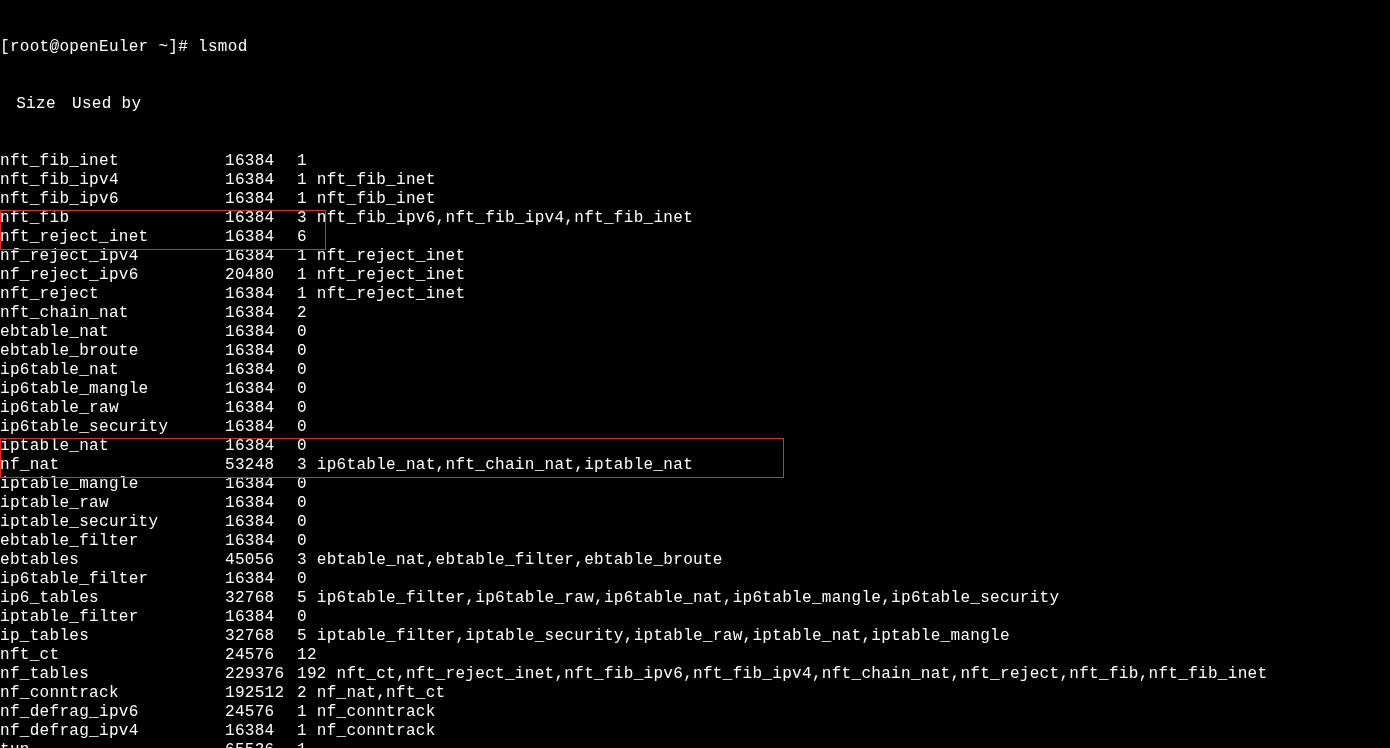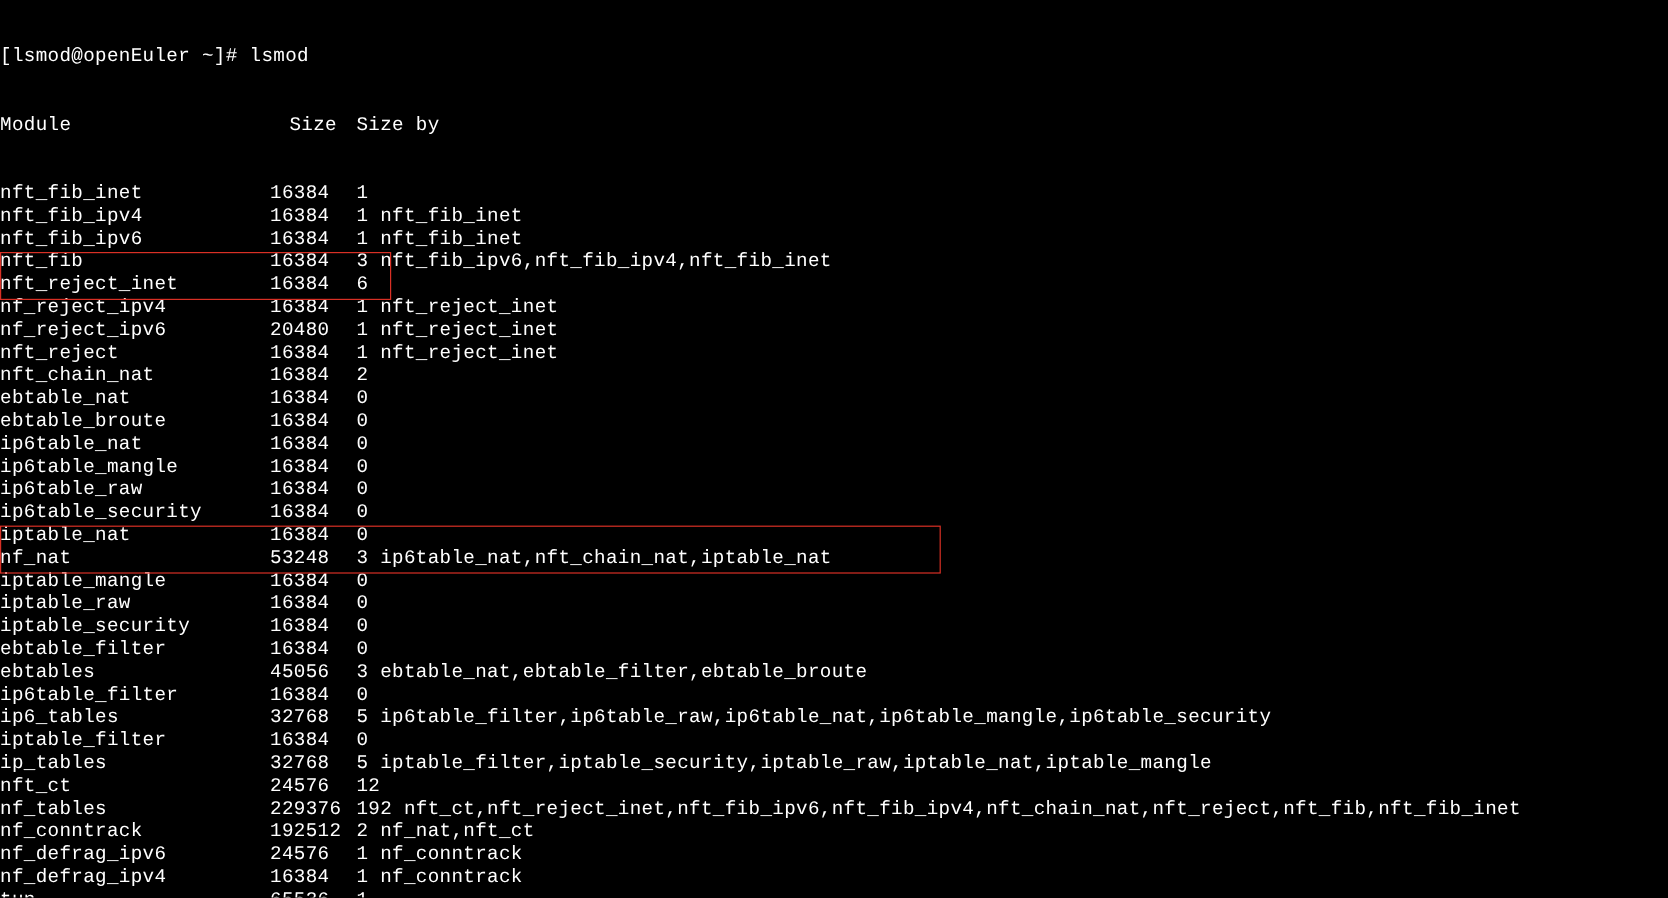--- a/index.html
+++ b/index.html
@@ -62,21 +62,21 @@
       left: 0px;
       top: 438px;
       width: 784px;
       height: 40px;
     }
   </style>
 </head>
 <body>
 
 <div class="terminal">
-  <div class="prompt-line">[lsmod@openEuler ~]# lsmod</div>
+  <div class="prompt-line">[root@openEuler ~]# lsmod</div>
   <div class="line header-line">
-    <span class="col-module">Module</span><span class="col-size" style="text-align:center;width:72px;">Size</span><span>Size by</span>
+    <span class="col-size" style="text-align:center;width:72px;">Size</span><span>Used by</span>
   </div>
   <div id="rows"><div class="line"><span class="col-module">nft_fib_inet</span><span class="col-size">16384</span><span class="col-used">1</span></div><div class="line"><span class="col-module">nft_fib_ipv4</span><span class="col-size">16384</span><span class="col-used">1 nft_fib_inet</span></div><div class="line"><span class="col-module">nft_fib_ipv6</span><span class="col-size">16384</span><span class="col-used">1 nft_fib_inet</span></div><div class="line"><span class="col-module">nft_fib</span><span class="col-size">16384</span><span class="col-used">3 nft_fib_ipv6,nft_fib_ipv4,nft_fib_inet</span></div><div class="line"><span class="col-module">nft_reject_inet</span><span class="col-size">16384</span><span class="col-used">6</span></div><div class="line"><span class="col-module">nf_reject_ipv4</span><span class="col-size">16384</span><span class="col-used">1 nft_reject_inet</span></div><div class="line"><span class="col-module">nf_reject_ipv6</span><span class="col-size">20480</span><span class="col-used">1 nft_reject_inet</span></div><div class="line"><span class="col-module">nft_reject</span><span class="col-size">16384</span><span class="col-used">1 nft_reject_inet</span></div><div class="line"><span class="col-module">nft_chain_nat</span><span class="col-size">16384</span><span class="col-used">2</span></div><div class="line"><span class="col-module">ebtable_nat</span><span class="col-size">16384</span><span class="col-used">0</span></div><div class="line"><span class="col-module">ebtable_broute</span><span class="col-size">16384</span><span class="col-used">0</span></div><div class="line"><span class="col-module">ip6table_nat</span><span class="col-size">16384</span><span class="col-used">0</span></div><div class="line"><span class="col-module">ip6table_mangle</span><span class="col-size">16384</span><span class="col-used">0</span></div><div class="line"><span class="col-module">ip6table_raw</span><span class="col-size">16384</span><span class="col-used">0</span></div><div class="line"><span class="col-module">ip6table_security</span><span class="col-size">16384</span><span class="col-used">0</span></div><div class="line"><span class="col-module">iptable_nat</span><span class="col-size">16384</span><span class="col-used">0</span></div><div class="line"><span class="col-module">nf_nat</span><span class="col-size">53248</span><span class="col-used">3 ip6table_nat,nft_chain_nat,iptable_nat</span></div><div class="line"><span class="col-module">iptable_mangle</span><span class="col-size">16384</span><span class="col-used">0</span></div><div class="line"><span class="col-module">iptable_raw</span><span class="col-size">16384</span><span class="col-used">0</span></div><div class="line"><span class="col-module">iptable_security</span><span class="col-size">16384</span><span class="col-used">0</span></div><div class="line"><span class="col-module">ebtable_filter</span><span class="col-size">16384</span><span class="col-used">0</span></div><div class="line"><span class="col-module">ebtables</span><span class="col-size">45056</span><span class="col-used">3 ebtable_nat,ebtable_filter,ebtable_broute</span></div><div class="line"><span class="col-module">ip6table_filter</span><span class="col-size">16384</span><span class="col-used">0</span></div><div class="line"><span class="col-module">ip6_tables</span><span class="col-size">32768</span><span class="col-used">5 ip6table_filter,ip6table_raw,ip6table_nat,ip6table_mangle,ip6table_security</span></div><div class="line"><span class="col-module">iptable_filter</span><span class="col-size">16384</span><span class="col-used">0</span></div><div class="line"><span class="col-module">ip_tables</span><span class="col-size">32768</span><span class="col-used">5 iptable_filter,iptable_security,iptable_raw,iptable_nat,iptable_mangle</span></div><div class="line"><span class="col-module">nft_ct</span><span class="col-size">24576</span><span class="col-used">12</span></div><div class="line"><span class="col-module">nf_tables</span><span class="col-size">229376</span><span class="col-used">192 nft_ct,nft_reject_inet,nft_fib_ipv6,nft_fib_ipv4,nft_chain_nat,nft_reject,nft_fib,nft_fib_inet</span></div><div class="line"><span class="col-module">nf_conntrack</span><span class="col-size">192512</span><span class="col-used">2 nf_nat,nft_ct</span></div><div class="line"><span class="col-module">nf_defrag_ipv6</span><span class="col-size">24576</span><span class="col-used">1 nf_conntrack</span></div><div class="line"><span class="col-module">nf_defrag_ipv4</span><span class="col-size">16384</span><span class="col-used">1 nf_conntrack</span></div><div class="line"><span class="col-module">tun</span><span class="col-size">65536</span><span class="col-used">1</span></div></div>
 
   <div class="highlight-box highlight-1"></div>
   <div class="highlight-box highlight-2"></div>
 </div>
 
 </body></html>

